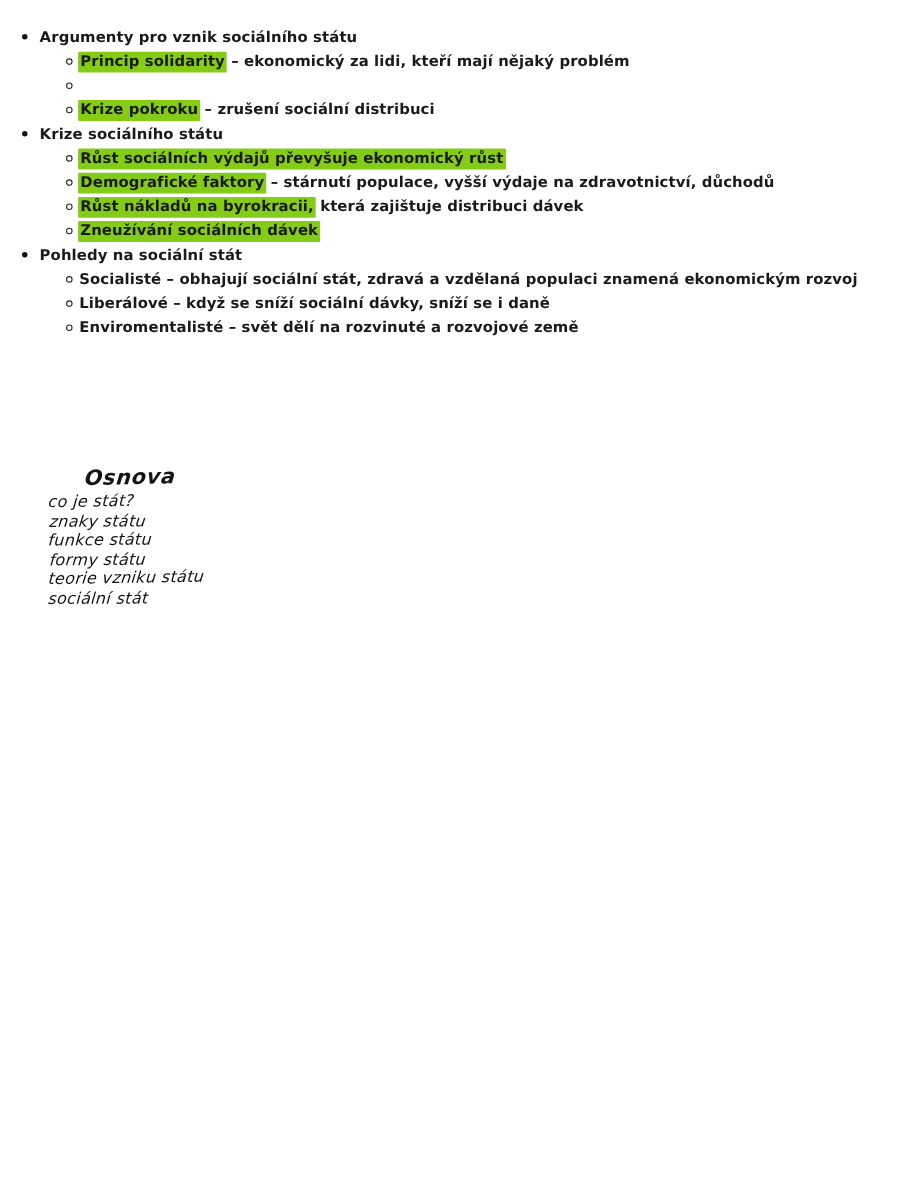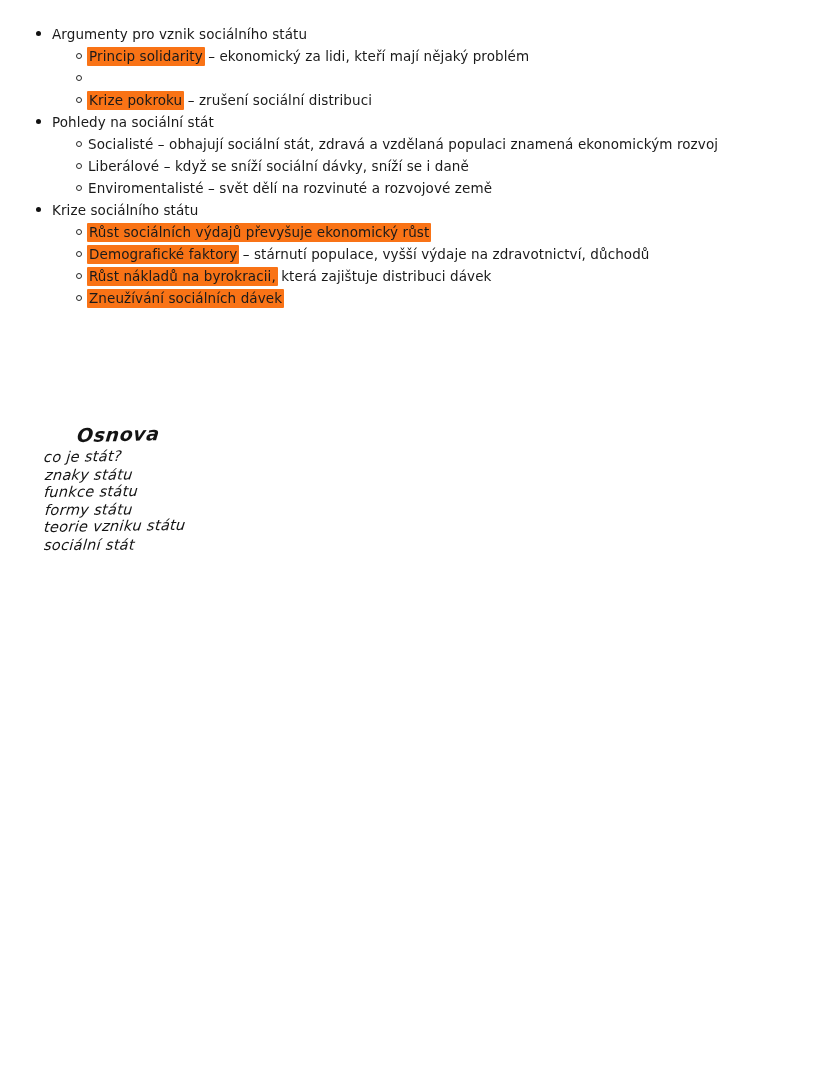--- a/index.html
+++ b/index.html
@@ -20,22 +20,23 @@
   .page {
     position: absolute;
     inset: 0;
     background: #ffffff;
   }
 
   
   .outline {
     position: absolute;
     top: 23px;
-    left: 16px;
+    left: 0;
     width: 656px;
+    font-weight: bold;
   }
 
   .l1-item { margin: 0; padding: 0; }
 
   .l1-row {
     display: flex;
     align-items: flex-start;
     padding-left: 20px;
     height: 22px;
   }
@@ -72,21 +73,21 @@
     margin-right: 6px;
   }
   .l2-text {
     font-size: 13.5px;
     line-height: 22px;
     letter-spacing: 0.1px;
     white-space: nowrap;
   }
 
   .hl {
-    background: #f97316;
+    background: #84cc16;
     border-radius: 1px;
     padding: 1px 2px 2px 2px;
     margin: 0 -1px;
     box-decoration-break: clone;
     -webkit-box-decoration-break: clone;
   }
 
   
   .handnote {
     position: absolute;
@@ -146,56 +147,56 @@
       </div>
       <div class="l2-row">
         <span class="bullet-circle"></span>
         <span class="l2-text"><span class="hl">Krize pokroku</span><span> – zrušení sociální distribuci</span></span>
       </div>
     </div>
 
     <div class="l1-item">
       <div class="l1-row">
         <span class="bullet-disc"></span>
-        <span class="l1-text">Pohledy na sociální stát</span>
-      </div>
-      <div class="l2-row">
-        <span class="bullet-circle"></span>
-        <span class="l2-text">Socialisté – obhajují sociální stát, zdravá a vzdělaná populaci znamená ekonomickým rozvoj</span>
-      </div>
-      <div class="l2-row">
-        <span class="bullet-circle"></span>
-        <span class="l2-text">Liberálové – když se sníží sociální dávky, sníží se i daně</span>
-      </div>
-      <div class="l2-row">
-        <span class="bullet-circle"></span>
-        <span class="l2-text">Enviromentalisté – svět dělí na rozvinuté a rozvojové země</span>
+        <span class="l1-text">Krize sociálního státu</span>
+      </div>
+      <div class="l2-row">
+        <span class="bullet-circle"></span>
+        <span class="l2-text"><span class="hl">Růst sociálních výdajů převyšuje ekonomický růst</span><span></span></span>
+      </div>
+      <div class="l2-row">
+        <span class="bullet-circle"></span>
+        <span class="l2-text"><span class="hl">Demografické faktory</span><span> – stárnutí populace, vyšší výdaje na zdravotnictví, důchodů</span></span>
+      </div>
+      <div class="l2-row">
+        <span class="bullet-circle"></span>
+        <span class="l2-text"><span class="hl">Růst nákladů na byrokracii,</span><span> která zajištuje distribuci dávek</span></span>
+      </div>
+      <div class="l2-row">
+        <span class="bullet-circle"></span>
+        <span class="l2-text"><span class="hl">Zneužívání sociálních dávek</span><span></span></span>
       </div>
     </div>
 
     <div class="l1-item">
       <div class="l1-row">
         <span class="bullet-disc"></span>
-        <span class="l1-text">Krize sociálního státu</span>
-      </div>
-      <div class="l2-row">
-        <span class="bullet-circle"></span>
-        <span class="l2-text"><span class="hl">Růst sociálních výdajů převyšuje ekonomický růst</span><span></span></span>
-      </div>
-      <div class="l2-row">
-        <span class="bullet-circle"></span>
-        <span class="l2-text"><span class="hl">Demografické faktory</span><span> – stárnutí populace, vyšší výdaje na zdravotnictví, důchodů</span></span>
-      </div>
-      <div class="l2-row">
-        <span class="bullet-circle"></span>
-        <span class="l2-text"><span class="hl">Růst nákladů na byrokracii,</span><span> která zajištuje distribuci dávek</span></span>
-      </div>
-      <div class="l2-row">
-        <span class="bullet-circle"></span>
-        <span class="l2-text"><span class="hl">Zneužívání sociálních dávek</span><span></span></span>
+        <span class="l1-text">Pohledy na sociální stát</span>
+      </div>
+      <div class="l2-row">
+        <span class="bullet-circle"></span>
+        <span class="l2-text">Socialisté – obhajují sociální stát, zdravá a vzdělaná populaci znamená ekonomickým rozvoj</span>
+      </div>
+      <div class="l2-row">
+        <span class="bullet-circle"></span>
+        <span class="l2-text">Liberálové – když se sníží sociální dávky, sníží se i daně</span>
+      </div>
+      <div class="l2-row">
+        <span class="bullet-circle"></span>
+        <span class="l2-text">Enviromentalisté – svět dělí na rozvinuté a rozvojové země</span>
       </div>
     </div>
 
   </div>
 
   <div class="handnote">
     <div class="hand-title">Osnova</div>
     <div class="hand-lines">
       <div class="hand-line hw-1">co je stát?</div>
       <div class="hand-line hw-2">znaky státu</div>

